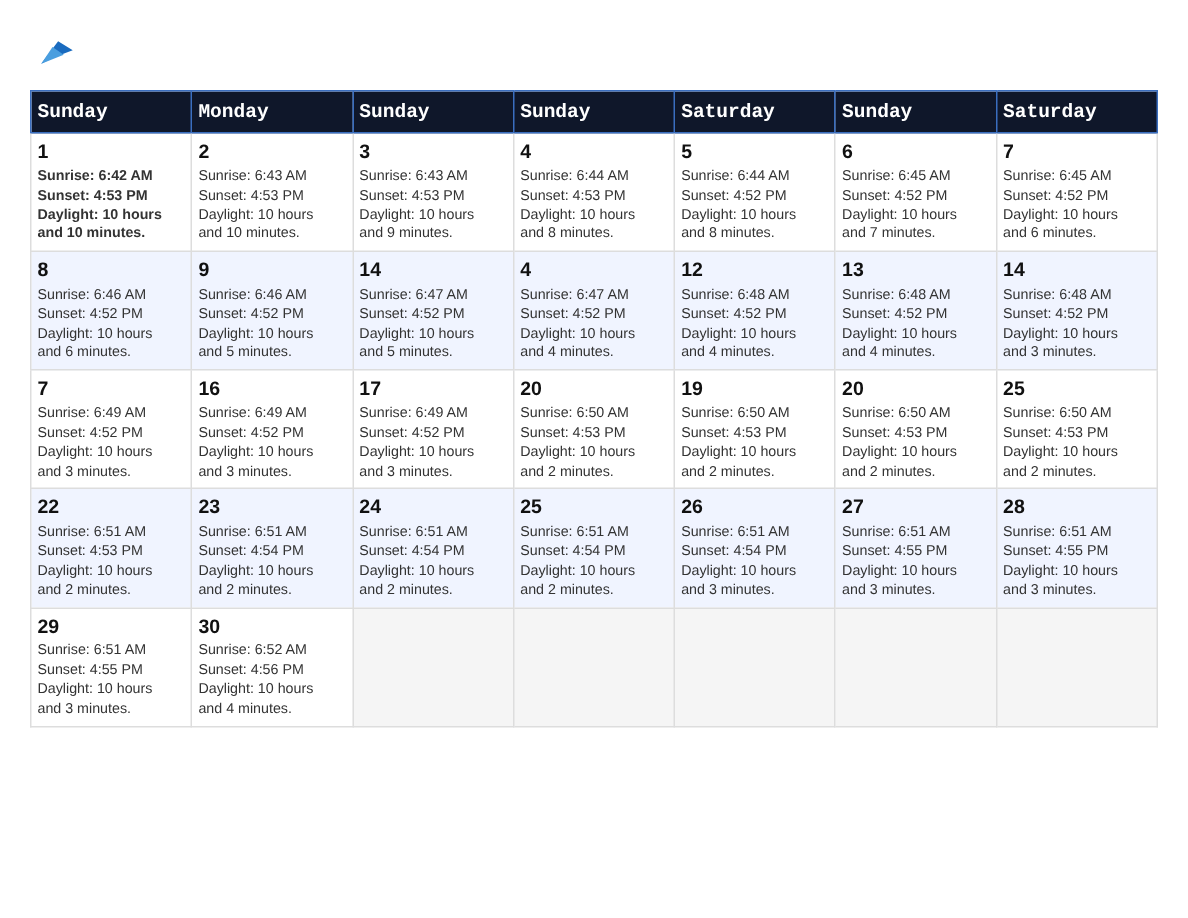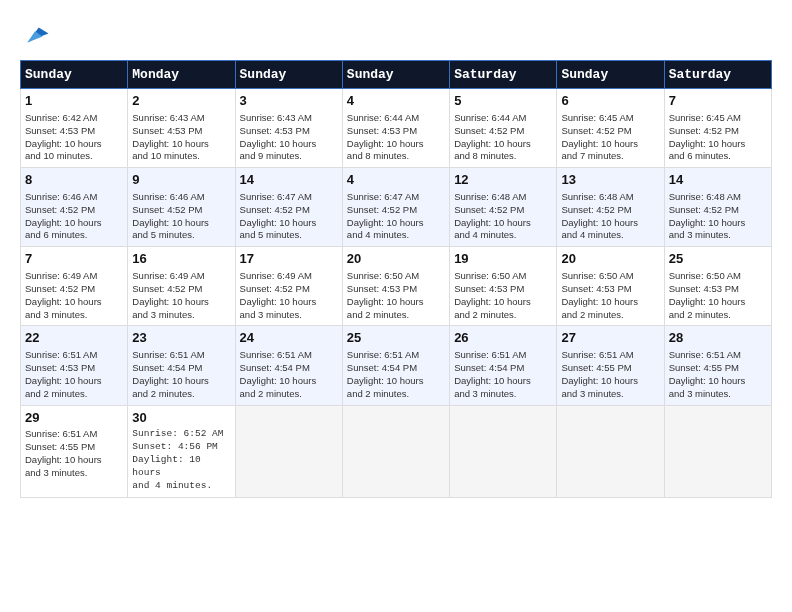--- a/index.html
+++ b/index.html
@@ -122,21 +122,21 @@
         <th>Sunday</th>
         <th>Saturday</th>
         <th>Sunday</th>
         <th>Saturday</th>
       </tr>
   </thead>
   <tbody id="calendar-body">
   <tr>
         <td>
           <span class="day-num">1</span>
-          <div class="day-info" style="white-space: pre-line;">Sunrise: 6:42 AM
+          <div class="day-info" style="white-space: pre-line; font-weight: bold;">Sunrise: 6:42 AM
 Sunset: 4:53 PM
 Daylight: 10 hours
 and 10 minutes.</div>
         </td>
         <td>
           <span class="day-num">2</span>
           <div class="day-info" style="white-space: pre-line;">Sunrise: 6:43 AM
 Sunset: 4:53 PM
 Daylight: 10 hours
 and 10 minutes.</div>
@@ -333,21 +333,21 @@
       <tr>
         <td>
           <span class="day-num">29</span>
           <div class="day-info" style="white-space: pre-line;">Sunrise: 6:51 AM
 Sunset: 4:55 PM
 Daylight: 10 hours
 and 3 minutes.</div>
         </td>
         <td>
           <span class="day-num">30</span>
-          <div class="day-info" style="white-space: pre-line; font-family: Liberation Mono, monospace;">Sunrise: 6:52 AM
+          <div class="day-info" style="white-space: pre-line;">Sunrise: 6:52 AM
 Sunset: 4:56 PM
 Daylight: 10 hours
 and 4 minutes.</div>
         </td>
         <td class="empty"></td>
         <td class="empty"></td>
         <td class="empty"></td>
         <td class="empty"></td>
         <td class="empty"></td>
       </tr>

